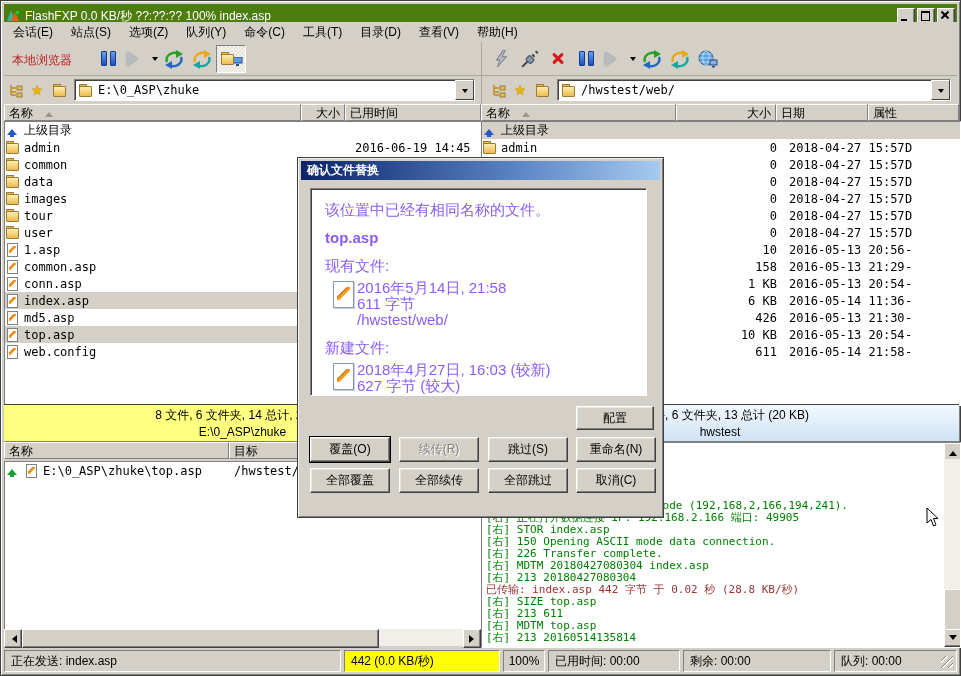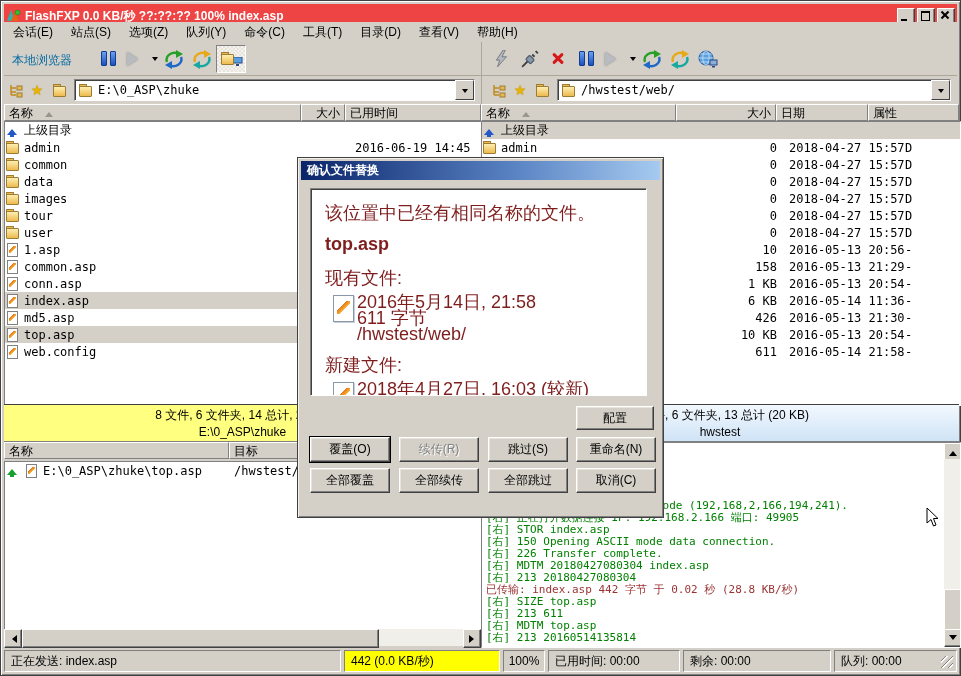--- a/index.html
+++ b/index.html
@@ -3,42 +3,42 @@
 <meta charset="utf-8">
 <style>
   html,body{margin:0;padding:0}
   body{width:961px;height:676px;position:relative;overflow:hidden;
        background:#d4d0c8;font-family:"Liberation Sans","DejaVu Sans",sans-serif;
        -webkit-font-smoothing:none}
   .app{position:absolute;inset:0;background:#d4d0c8;
        border:1px solid #404040;box-shadow:inset 1px 1px 0 #fff,inset -1px -1px 0 #808080}
 
   
-  .titlebar{position:absolute;left:3px;top:3px;right:3px;height:24px;background:#ef4444;
-            display:flex;align-items:center;color:#fff;font-weight:bold;font-size:12px;white-space:nowrap}
+  .titlebar{position:absolute;left:3px;top:3px;right:3px;height:24px;background:#4d7c0f;
+            display:flex;align-items:center;color:#fff;font-weight:normal;font-size:12px;white-space:nowrap}
   .titlebar .appicon{width:15px;height:14px;margin:0 4px 0 2px;flex:none}
   .winbtns{margin-left:auto;display:flex;gap:2px;padding-right:2px}
   .wbtn{width:16px;height:14px;background:#d4d0c8;border:1px solid;border-color:#fff #404040 #404040 #fff;
         box-shadow:inset -1px -1px 0 #808080;position:relative}
   .wbtn.min::after{content:"";position:absolute;left:3px;bottom:2px;width:6px;height:2px;background:#000}
   .wbtn.max::after{content:"";position:absolute;left:3px;top:2px;width:7px;height:7px;border:1px solid #000;border-top-width:2px}
   .wbtn.close::before,.wbtn.close::after{content:"";position:absolute;left:2px;top:5px;width:10px;height:2px;background:#000}
   .wbtn.close::before{transform:rotate(45deg)}
   .wbtn.close::after{transform:rotate(-45deg)}
 
   
   .menubar{position:absolute;left:3px;top:21px;right:3px;height:20px;background:#d4d0c8;
            display:flex;align-items:center;font-size:12px}
   .menu-item{padding:2px 9px;color:#000;white-space:nowrap}
 
   
   .toolrow{position:absolute;left:3px;top:41px;right:3px;height:33px;border-bottom:1px solid #aca899;display:flex}
   .toolhalf{display:flex;align-items:center;height:100%}
   .toolhalf.left{width:477px;border-right:1px solid #aca899}
-  .tool-label{font-size:12px;color:#0369a1;margin:4px 22px 0 8px}
+  .tool-label{font-size:12px;color:#b91c1c;margin:4px 22px 0 8px}
   .tbtn{width:28px;height:26px;display:flex;align-items:center;justify-content:center;position:relative}
   .tbtn.pressed{border:1px solid;border-color:#808080 #fff #fff #808080;
      background:repeating-conic-gradient(#e8e4dc 0 25%,#f4f2ee 0 50%) 0 0/4px 4px}
   .ddarrow{width:10px;height:26px;display:flex;align-items:center;justify-content:center}
   .ddarrow::after{content:"";border:3px solid transparent;border-top:4px solid #000;margin-top:4px}
   .pauseicon{display:flex;gap:3px}
   .pauseicon span{width:4px;height:13px;background:linear-gradient(#6aa0f0,#1c50c0);border:1px solid #123c90;border-radius:1px}
   .goicon{width:0;height:0;border:7px solid transparent;border-left:11px solid #b8bcc0;filter:drop-shadow(0 0 1px #888)}
   .xicon{position:relative;width:16px;height:16px}
   .xicon::before,.xicon::after{content:"";position:absolute;left:1px;top:6px;width:14px;height:3px;background:#d81818;border-radius:2px}
@@ -122,21 +122,21 @@
         background:repeating-linear-gradient(135deg,transparent 0 3px,#808080 3px 4px,#fff 4px 5px)}
 
   
   .dialog{position:absolute;left:296px;top:156px;width:365px;height:359px;background:#d4d0c8;z-index:10;
           border:1px solid #404040;box-shadow:inset 1px 1px 0 #f4f2ee,inset -1px -1px 0 #808080}
   .dlg-title{position:absolute;left:3px;top:3px;right:3px;height:19px;
              background:linear-gradient(90deg,#0a246a,#5a84c4 60%,#a6caf0);color:#fff;font-size:12px;font-weight:bold;
              display:flex;align-items:center;padding-left:6px;box-sizing:border-box}
   .dlg-box{position:absolute;left:12px;top:30px;width:337px;height:208px;background:#fff;
            border:1px solid;border-color:#808080 #fff #fff #808080;box-shadow:inset 1px 1px 0 #404040;
-           font-size:18px;color:#7f1d1d;box-sizing:border-box;padding:12px 14px;overflow:hidden}
+           font-size:15px;color:#8b5cf6;box-sizing:border-box;padding:12px 14px;overflow:hidden}
   .dlg-msg{margin:0}
   .dlg-file{margin:9px 0 0;font-weight:bold}
   .dlg-label{margin:11px 0 0}
   .dlg-info{display:flex;margin:4px 0 0}
   .dlg-info .lines{line-height:16px}
   .docicon{width:26px;height:30px;position:relative;flex:none;margin-left:6px}
   .docicon::after{content:"";position:absolute;left:2px;top:1px;width:19px;height:25px;background:#fff;border:1px solid #8898a8;box-shadow:1px 1px 0 #c8d0d8}
   .docicon::before{content:"";position:absolute;z-index:1;left:6px;top:7px;width:13px;height:13px;
       background:linear-gradient(135deg,transparent 38%,#e87820 38%,#f8b830 60%,transparent 60%)}
   .btn{position:absolute;width:80px;height:25px;background:#d4d0c8;font-size:12px;text-align:center;line-height:23px;

